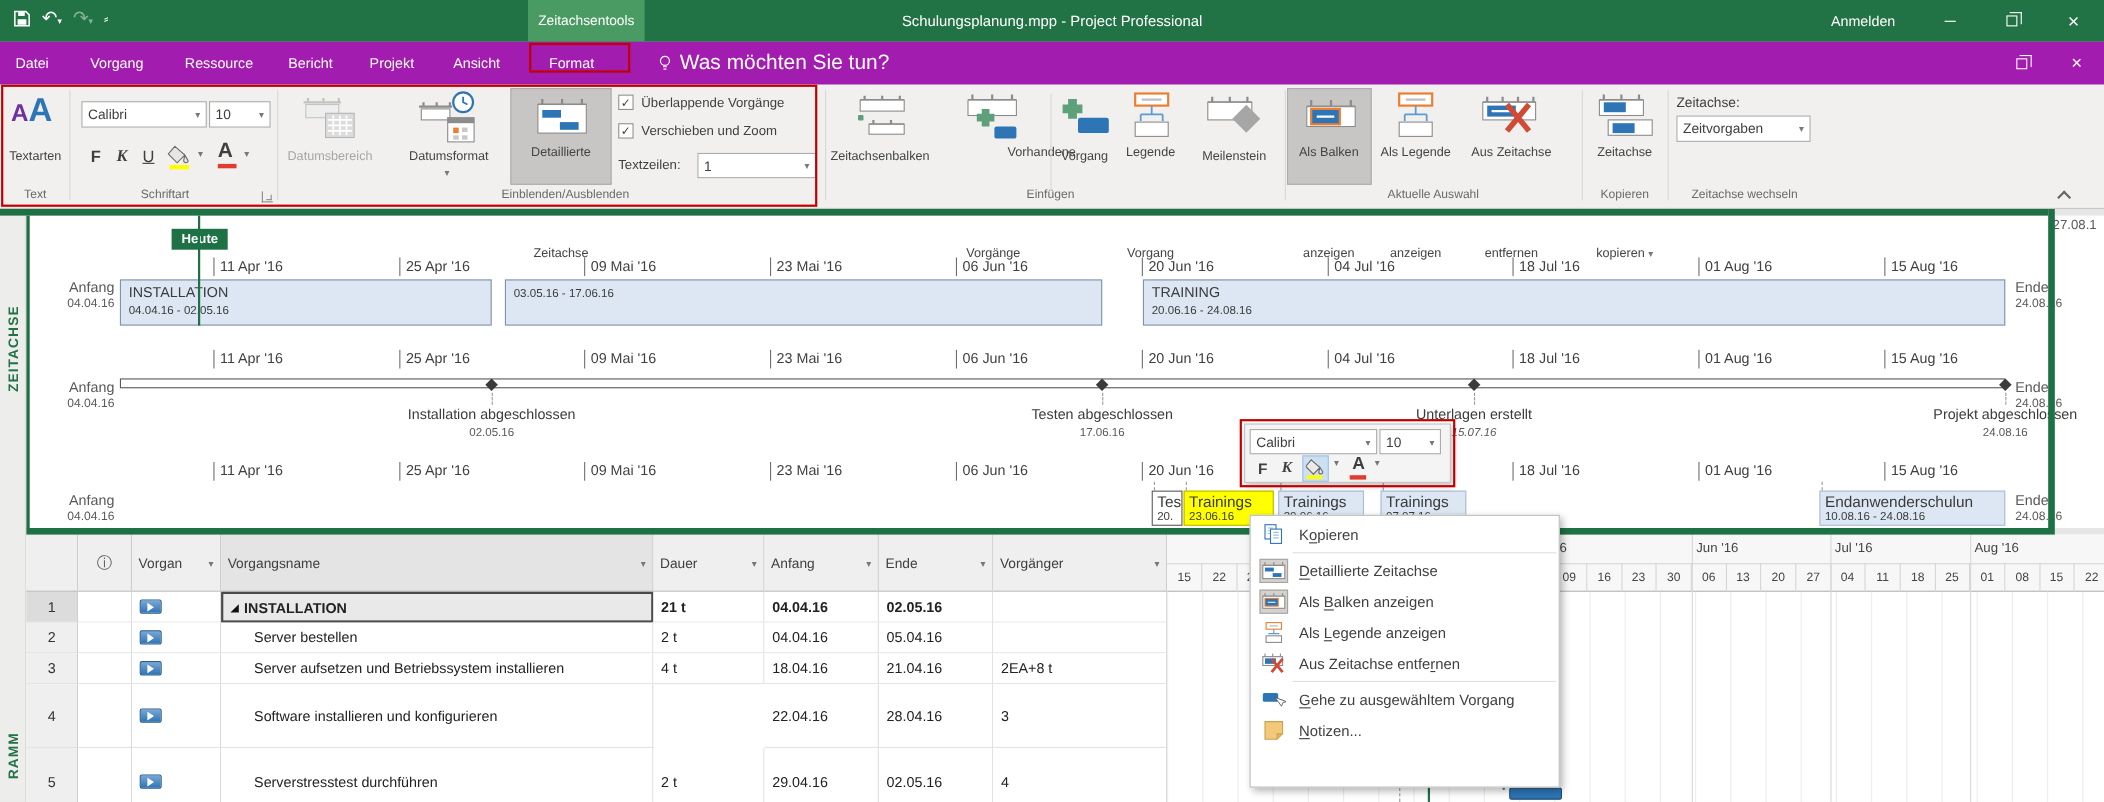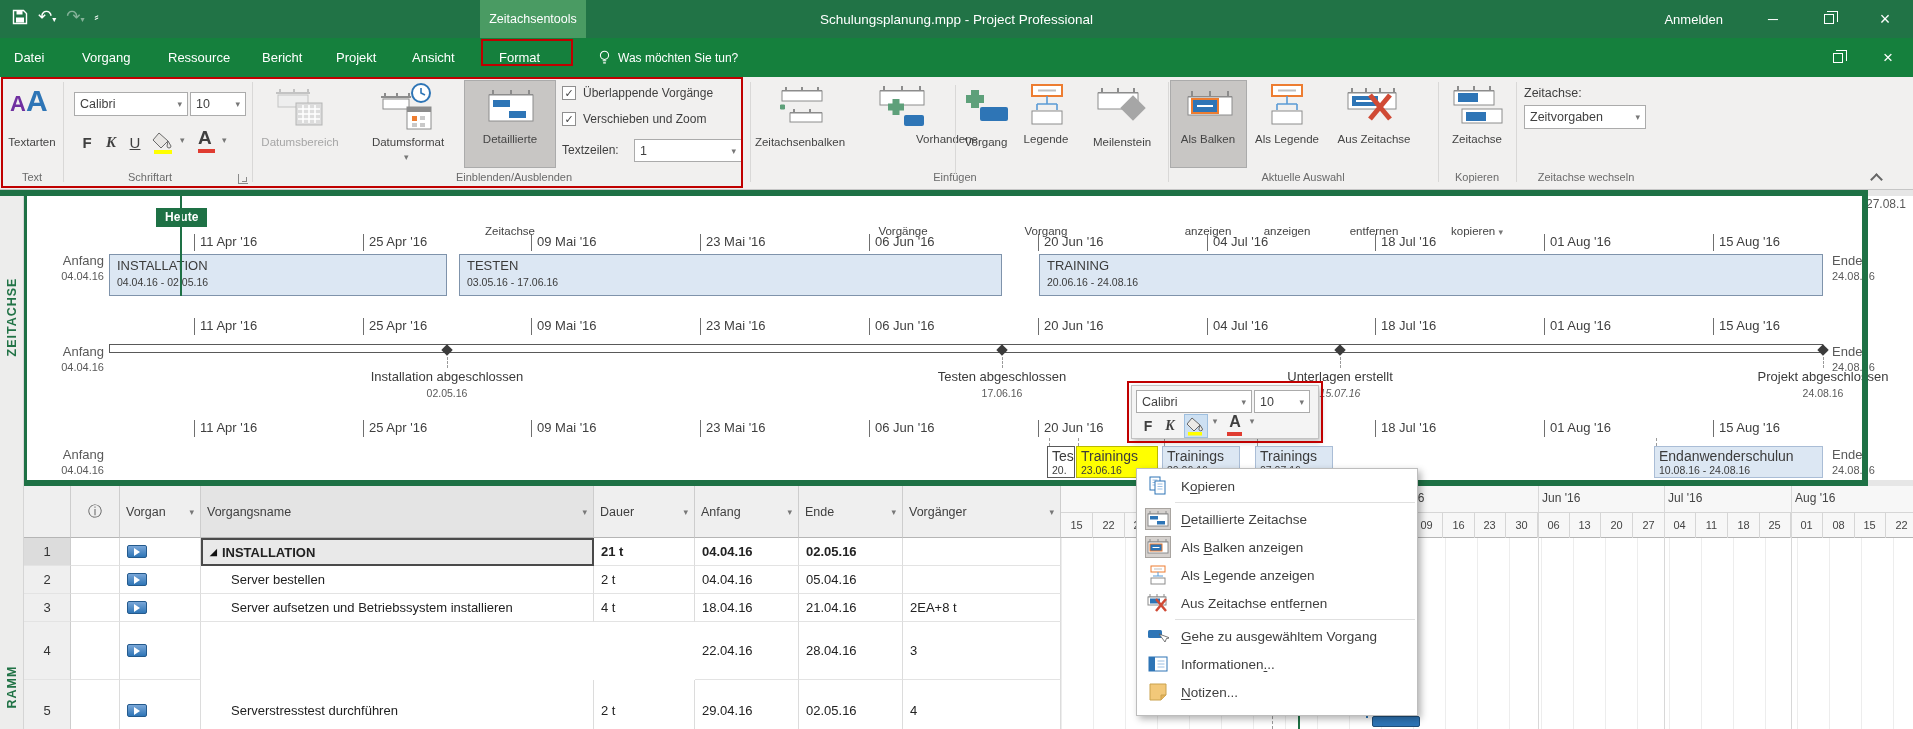--- a/index.html
+++ b/index.html
@@ -18,23 +18,23 @@
     font-size:12.5px; display:flex; align-items:center; justify-content:center; }
   #apptitle { left:0; top:0; width:1913px; height:38px; display:flex; align-items:center; justify-content:center;
     font-size:13.5px; color:#fff; pointer-events:none; }
   #signin { right:190px; top:0; height:38px; display:flex; align-items:center; font-size:13px; color:#fff;}
   .winbtns { right:0; top:0; height:38px; display:flex; }
   .winbtn { width:56px; height:38px; display:flex; align-items:center; justify-content:center; color:#fff; font-size:14px;}
   .restore-box { width:10px; height:10px; border:1px solid #fff; position:relative; }
   .restore-box::before { content:""; position:absolute; left:2px; top:-4px; width:10px; height:10px; border:1px solid #fff; border-bottom:none; border-left:none;}
 
   
-  #tabrow { left:0; top:38px; width:1913px; height:39px; background:#15803d; z-index:5;}
+  #tabrow { left:0; top:38px; width:1913px; height:39px; background:#a21caf; z-index:5;}
   .tab { position:absolute; top:0; height:39px; display:flex; align-items:center; color:#fff; font-size:13px; padding:0 10px;}
-  #search { left:598px; top:0; height:39px; display:flex; align-items:center; gap:7px; color:#fff; font-size:12px;}
+  #search { left:598px; top:0; height:39px; display:flex; align-items:center; gap:7px; color:#fff; font-size:19px;}
   .bulb { width:13px; height:16px; }
   #tab-red-box { left:481px; top:1px; width:92px; height:27px; border:2px solid #c00000; z-index:6;}
   .tabrow-icons { position:absolute; top:0; height:39px; display:flex; align-items:center; color:#fff;}
 
   
   #ribbon { left:0; top:77px; width:1913px; height:113px; background:#f1f0ef; border-bottom:1px solid #c6c6c6; z-index:5;}
   .rlabel { position:absolute; font-size:11.5px; color:#444; text-align:center; white-space:nowrap; transform:translateX(-50%);}
   .rlabel2 { top:148px; }
   .glabel { position:absolute; top:94px; font-size:11px; color:#6a6a6a; transform:translateX(-50%); white-space:nowrap;}
   .gsep { position:absolute; top:5px; width:1px; height:100px; background:#d9d8d7; }
@@ -399,21 +399,20 @@
       <div class="tick abs" style="left: 1038px; top: 420px;">20 Jun '16</div>
       <div class="tick abs" style="left: 1207px; top: 420px;">04 Jul '16</div>
       <div class="tick abs" style="left: 1375px; top: 420px;">18 Jul '16</div>
       <div class="tick abs" style="left: 1544px; top: 420px;">01 Aug '16</div>
       <div class="tick abs" style="left: 1713px; top: 420px;">15 Aug '16</div>
       <div class="tlbar abs" style="left: 109px; top: 254px; width: 338px; height: 42px;">
         <div class="nm">INSTALLATION</div>
         <div class="dt">04.04.16 - 02.05.16</div>
       </div>
       <div class="tlbar abs" style="left: 459px; top: 254px; width: 543px; height: 42px;">
-        <div class="nm">TESTEN</div>
         <div class="dt">03.05.16 - 17.06.16</div>
       </div>
       <div class="tlbar abs" style="left: 1039px; top: 254px; width: 784px; height: 42px;">
         <div class="nm">TRAINING</div>
         <div class="dt">20.06.16 - 24.08.16</div>
       </div>
       <div class="edge-lbl" style="left: 38px; top: 253px; width: 66px; text-align: right;">Anfang</div>
       <div class="edge-dt" style="left: 38px; top: 270px; width: 66px; text-align: right;">04.04.16</div>
       <div class="edge-lbl" style="left: 1832px; top: 253px;">Ende</div>
       <div class="edge-dt" style="left: 1832px; top: 270px;">24.08.16</div>
@@ -562,30 +561,20 @@
       </div>
       <div class="msep"></div>
       <div class="mi">
         <span class="ic">
           <svg width="22" height="18" viewBox="0 0 22 18">
             <rect x="1" y="3" width="14" height="8" rx="1.5" fill="#2e75b6"></rect>
             <path d="M12 7l6 8 1.5-3.5L23 11z" fill="#fff" stroke="#555" stroke-width=".8"></path>
           </svg>
         </span>
         <span><u>G</u>ehe zu ausgewähltem Vorgang</span>
-      </div>
-      <div class="mi">
-        <span class="ic">
-          <svg width="20" height="18" viewBox="0 0 20 18">
-            <rect x="1" y="2" width="18" height="14" fill="#fff" stroke="#2e75b6"></rect>
-            <rect x="1" y="2" width="6" height="14" fill="#2e75b6"></rect>
-            <path d="M9.5 6h7M9.5 9h7M9.5 12h7" stroke="#9cc0e4"></path>
-          </svg>
-        </span>
-        <span>Informationen<u>.</u>..</span>
       </div>
       <div class="mi">
         <span class="ic">
           <svg width="18" height="18" viewBox="0 0 18 18">
             <path d="M1 1h16v11l-5 5H1z" fill="#f2c879" stroke="#caa24e"></path>
             <path d="M12 17v-5h5" fill="#e5b35a" stroke="#caa24e"></path>
           </svg>
         </span>
         <span><u>N</u>otizen...</span>
       </div>
@@ -685,20 +674,21 @@
       <div class="tcell" style="left: 177px; top: 108px; width: 393px; height: 28px; padding-left: 30px;">Server aufsetzen und Betriebssystem installieren</div>
       <div class="tcell" style="left: 570px; top: 108px; width: 101px; height: 28px;">4 t</div>
       <div class="tcell" style="left: 671px; top: 108px; width: 104px; height: 28px;">18.04.16</div>
       <div class="tcell" style="left: 775px; top: 108px; width: 104px; height: 28px;">21.04.16</div>
       <div class="tcell" style="left: 879px; top: 108px; width: 158px; height: 28px;">2EA+8 t</div>
       <div class="tcell rownum" style="left: 0px; top: 136px; width: 47px; height: 58px;">4</div>
       <div class="tcell" style="left: 47px; top: 136px; width: 49px; height: 58px;"></div>
       <div class="tcell" style="left: 96px; top: 136px; width: 81px; height: 58px;">
         <div class="mode-icon"></div>
       </div>
+      <div class="tcell" style="left: 177px; top: 136px; width: 393px; height: 58px; padding-left: 30px;">Software installieren und konfigurieren</div>
       <div class="tcell" style="left: 671px; top: 136px; width: 104px; height: 58px;">22.04.16</div>
       <div class="tcell" style="left: 775px; top: 136px; width: 104px; height: 58px;">28.04.16</div>
       <div class="tcell" style="left: 879px; top: 136px; width: 158px; height: 58px;">3</div>
       <div class="tcell rownum" style="left: 0px; top: 194px; width: 47px; height: 62px;">5</div>
       <div class="tcell" style="left: 47px; top: 194px; width: 49px; height: 62px;"></div>
       <div class="tcell" style="left: 96px; top: 194px; width: 81px; height: 62px;">
         <div class="mode-icon"></div>
       </div>
       <div class="tcell" style="left: 177px; top: 194px; width: 393px; height: 62px; padding-left: 30px;">Serverstresstest durchführen</div>
       <div class="tcell" style="left: 570px; top: 194px; width: 101px; height: 62px;">2 t</div>

